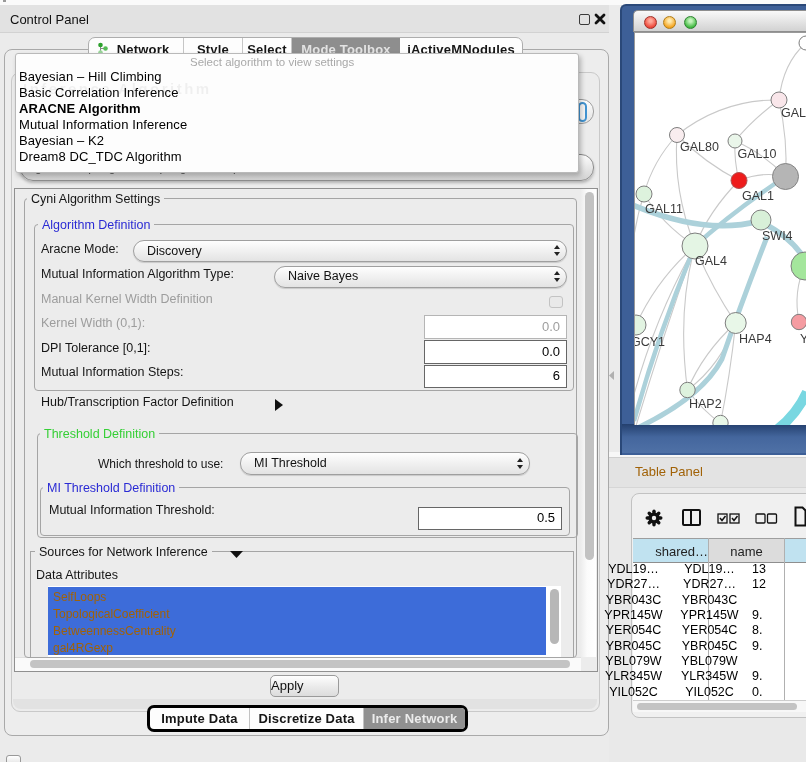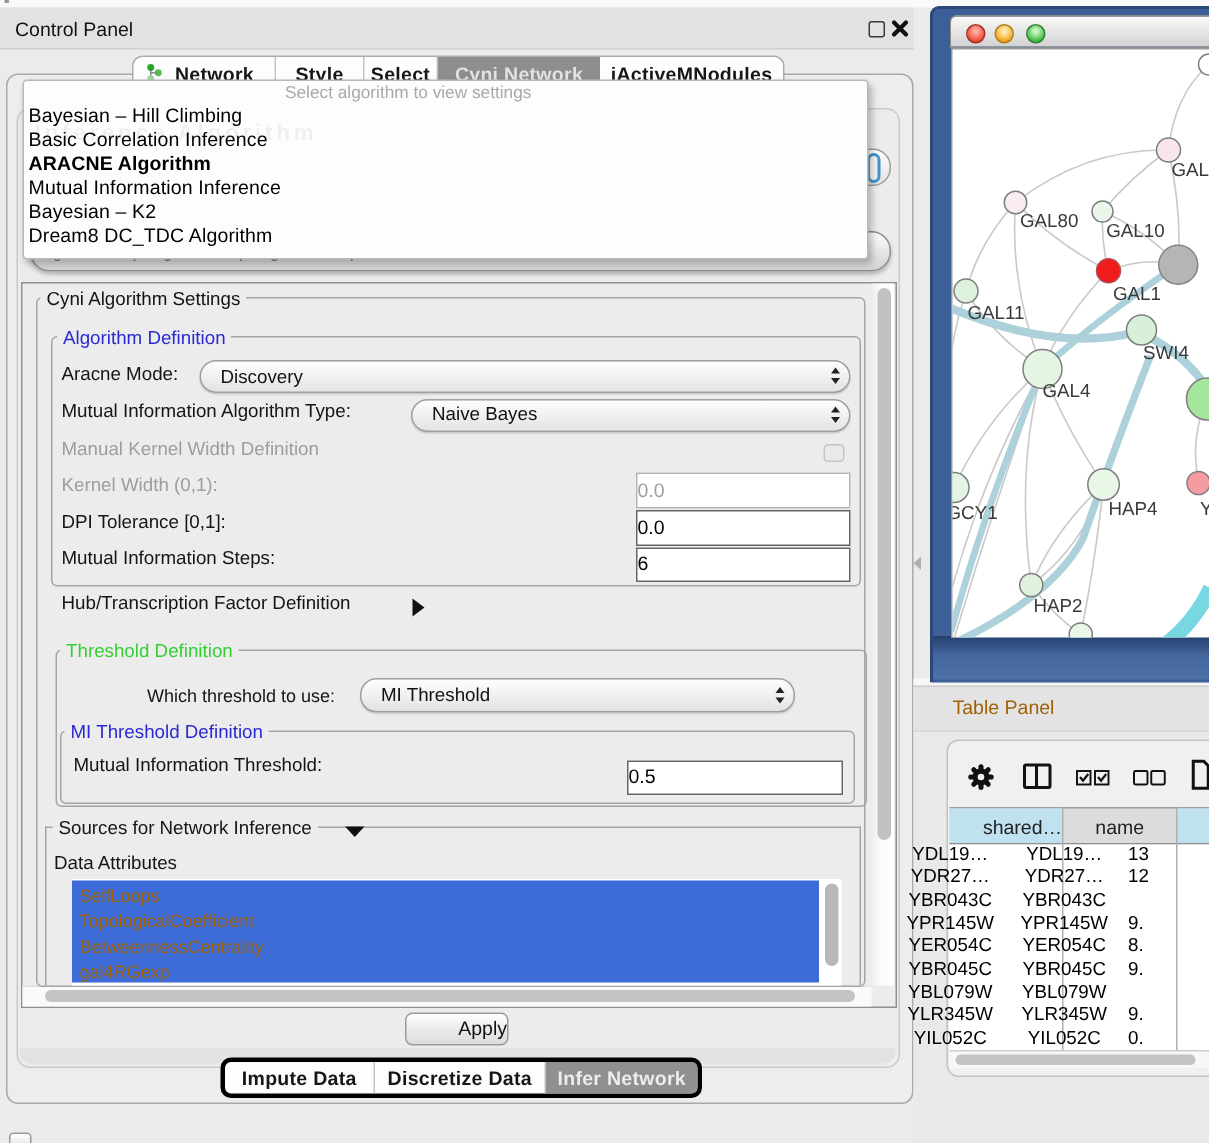--- a/index.html
+++ b/index.html
@@ -6,21 +6,21 @@
 .a{position:absolute}
 .lbl{position:absolute;font-size:12.5px;font-weight:normal;color:#151515;white-space:nowrap}
 .rlbl{position:absolute;font-size:12.5px;color:#151515;white-space:nowrap}
 .glbl{color:#9d9d9d}
 .grp{position:absolute;border:1px solid #a5a5a5;border-radius:4px}
 .gt{position:absolute;background:#ececec;padding:0 4px;font-size:12.5px;white-space:nowrap;color:#151515}
 .combo{position:absolute;border:1px solid #9f9f9f;border-radius:11px;background:linear-gradient(#fefefe,#efefef 55%,#e3e3e3);box-shadow:0 1px 1px rgba(0,0,0,.15)}
 .combo .tx{position:absolute;left:13px;font-size:12.5px;color:#111;white-space:nowrap}
 .cup{position:absolute;right:6px;width:0;height:0;border-left:3.5px solid transparent;border-right:3.5px solid transparent;border-bottom:4.5px solid #222}
 .cdn{position:absolute;right:6px;width:0;height:0;border-left:3.5px solid transparent;border-right:3.5px solid transparent;border-top:4.5px solid #222}
-.fld{position:absolute;background:#fff;font-size:13px;box-sizing:border-box}
+.fld{position:absolute;background:#fff;text-align:right;font-size:13px;box-sizing:border-box}
 .item{position:absolute;font-size:13px;color:#000;white-space:nowrap;letter-spacing:.1px}
 .seg{position:absolute;top:0;height:100%;box-sizing:border-box}
 .seg span{position:absolute;width:100%;text-align:center;font-size:13px;font-weight:bold;color:#161616;white-space:nowrap;letter-spacing:.2px}
 </style></head>
 <body>
 <div id="root">
 
 <div class="a" style="left:0;top:0;width:806px;height:5px;background:#fafafa"></div>
 <div class="a" style="left:3px;top:0;width:3px;height:2px;background:#999"></div>
 
@@ -101,21 +101,21 @@
 <svg class="a" style="left:229px;top:550px" width="15" height="9">
       <polygon points="1,1 14,1 7.5,8" fill="#111"></polygon>
     </svg>
 <div class="lbl" style="left:36px;top:568px">Data Attributes</div>
 
 <div class="a" style="left:48px;top:586px;width:513px;height:71px;background:#fff"></div>
 <div class="a" style="left:48px;top:587px;width:498px;height:68px;background:#3d6cd9"></div>
 <div class="a" style="left:53px;top:588.5px;font-size:12px;color:#a16207;line-height:17.1px">SelfLoops<br>TopologicalCoefficient<br>BetweennessCentrality<br>gal4RGexp</div>
 <div class="a" style="left:549.5px;top:589px;width:9px;height:55px;background:#b7b7b7;border-radius:4.5px"></div>
 
-<div class="a" style="left:270px;top:675px;width:67px;height:20px;border:1px solid #9a9a9a;border-radius:5px;background:linear-gradient(#fefefe,#e8e8e8 60%,#dcdcdc);text-align:right;font-size:13px;line-height:19px;color:#111">Apply</div>
+<div class="a" style="left:270px;top:675px;width:67px;height:20px;border:1px solid #9a9a9a;border-radius:5px;background:linear-gradient(#fefefe,#e8e8e8 60%,#dcdcdc);text-align:left;font-size:13px;line-height:19px;color:#111">Apply</div>
 
 <div class="a" style="left:147px;top:705px;width:315px;height:21px;border:3px solid #000000;border-radius:7px;background:#fdfdfd;overflow:hidden">
 <div class="seg" style="left:0;width:100px;border-right:1px solid #c2c2c2">
         <span style="top:3px">Impute Data</span>
       </div>
 <div class="seg" style="left:100px;width:114px;border-right:1px solid #c2c2c2">
         <span style="top:3px">Discretize Data</span>
       </div>
 <div class="seg" style="left:214px;width:101px;background:#909090">
         <span style="top:3px;color:#ececec">Infer Network</span>
@@ -139,21 +139,21 @@
           <circle cx="3.5" cy="10.5" r="2.3" fill="#99d699"></circle>
         </svg>
       </div>
 <div class="seg" style="left:95px;width:59px;border-right:1px solid #c6c6c6">
         <span style="top:3.5px">Style</span>
       </div>
 <div class="seg" style="left:154px;width:49px;border-right:1px solid #c6c6c6">
         <span style="top:3.5px">Select</span>
       </div>
 <div class="seg" style="left:203px;width:108px;background:#8e8e8e">
-        <span style="top:3.5px;color:#e3e3e3">Cyni Network</span>
+        <span style="top:3.5px;color:#e3e3e3">Mode Toolbox</span>
       </div>
 <div class="seg" style="left:311px;width:122px">
         <span style="top:3.5px">jActiveMNodules</span>
       </div>
 </div>
 
 <div class="a" style="left:15px;top:53px;width:562px;height:118px;background:#fdfdfd;border:1px solid #b9b9b9;border-radius:3px;box-shadow:2px 3px 5px rgba(0,0,0,.25)">
 <span style="position:absolute;left:7px;top:26px;font-size:15px;color:rgba(0,0,0,.055);letter-spacing:2.5px;font-weight:bold">Inference Algorithm</span>
 <span style="position:absolute;left:174px;top:2px;font-size:11.5px;color:#a9a9a9">Select algorithm to view settings</span>
 <div class="item" style="left:3px;top:14.5px">Bayesian – Hill Climbing</div>

